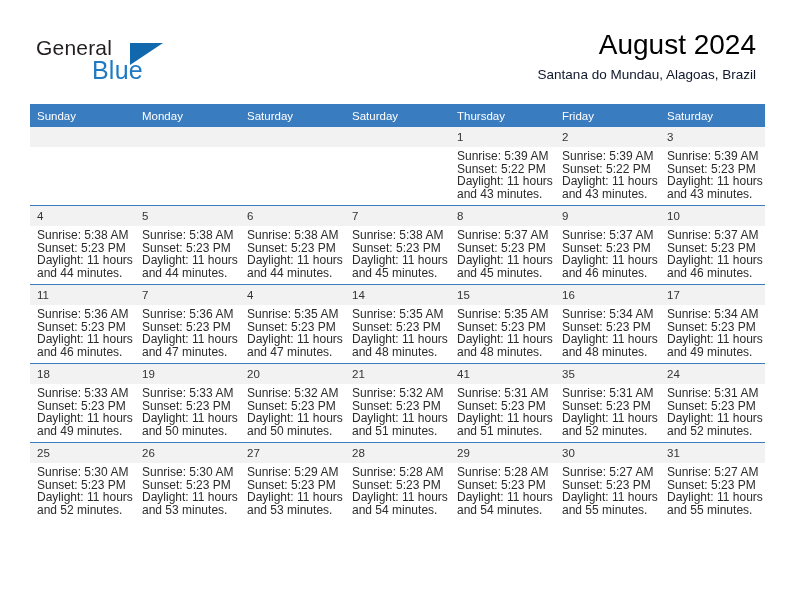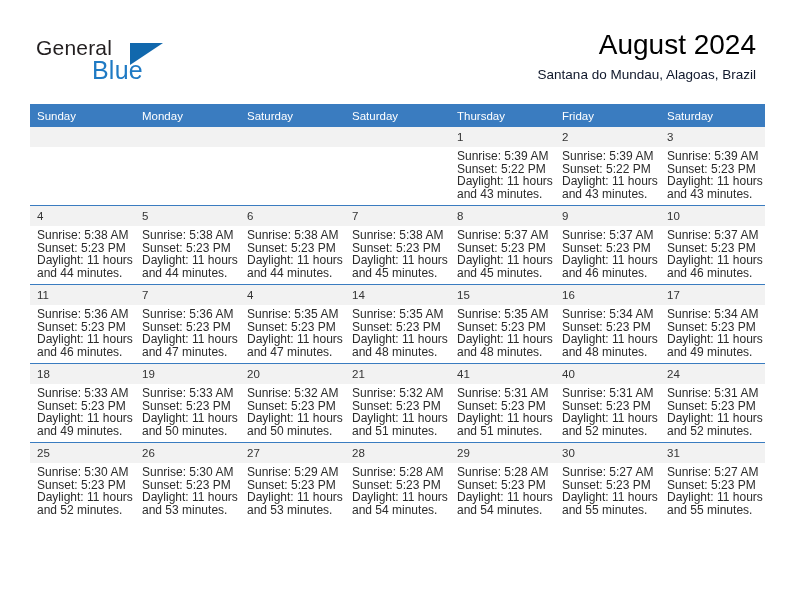--- a/index.html
+++ b/index.html
@@ -388,21 +388,21 @@
           <td>
             <span class="daynum">41</span>
             <div class="info">
               <div>Sunrise: 5:31 AM</div>
               <div>Sunset: 5:23 PM</div>
               <div>Daylight: 11 hours</div>
               <div>and 51 minutes.</div>
             </div>
           </td>
           <td>
-            <span class="daynum">40</span>
+            <span class="daynum">35</span>
             <div class="info">
               <div>Sunrise: 5:31 AM</div>
               <div>Sunset: 5:23 PM</div>
               <div>Daylight: 11 hours</div>
               <div>and 52 minutes.</div>
             </div>
           </td>
           <td>
             <span class="daynum">24</span>
             <div class="info">

